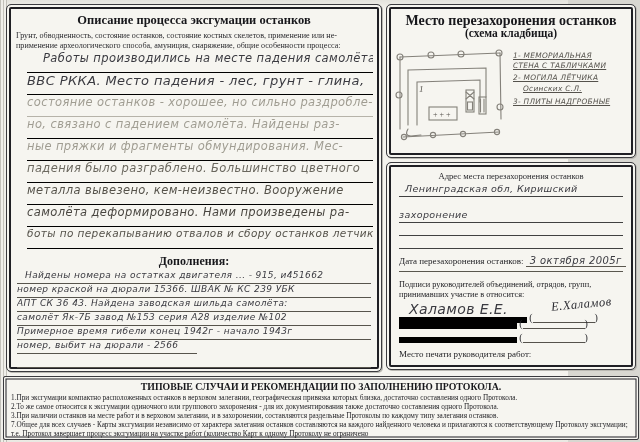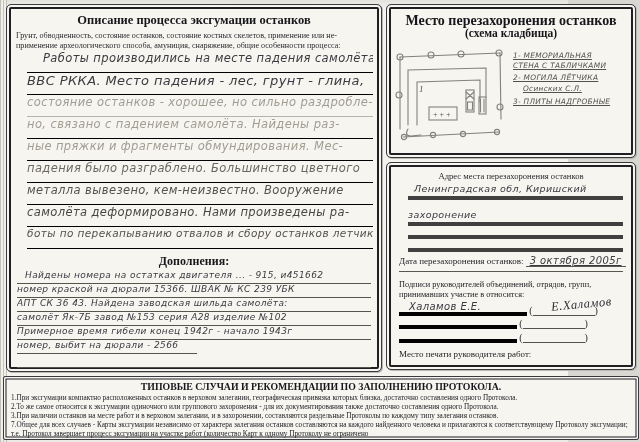--- a/index.html
+++ b/index.html
@@ -14,29 +14,29 @@
        box-shadow: inset 0 0 0 2px #f6f5f0, inset 0 0 0 4px #1f1f24, 1px 1px 0 #b9b8b2;}
   .title{position:absolute;left:0;right:0;text-align:center;font-weight:bold;color:#17171b;}
   .hint{position:absolute;color:#2a2a2e;}
   .hw{font-family:"DejaVu Sans", sans-serif;font-style:italic;color:#3a3a40;letter-spacing:.4px;}
   .rule{border-bottom:1px solid #5a574f;}
   .faint{color:#a09d92;}
   .desc-line{position:absolute;left:20px;right:8px;height:21px;font-size:11.5px;
              border-bottom:1px solid #000000;white-space:nowrap;overflow:hidden;}
   .add-line{position:absolute;left:10px;right:10px;height:13px;font-size:9px;
              border-bottom:1px solid #57544c;white-space:nowrap;overflow:hidden;}
-  .addr-line{position:absolute;left:21px;right:12px;height:12.5px;font-size:9.5px;
-             border-bottom:4px solid #404040;white-space:nowrap;overflow:hidden;}
+  .addr-line{position:absolute;left:12px;right:12px;height:12.5px;font-size:9.5px;
+             border-bottom:1px solid #404040;white-space:nowrap;overflow:hidden;}
   .leg{position:absolute;font-family:"DejaVu Sans", sans-serif;font-style:italic;
        font-size:7.4px;color:#55524c;letter-spacing:.3px;white-space:nowrap;text-decoration:underline;}
   .foot-item{font-size:7.25px;line-height:9px;color:#222226;}
   .nowrap{white-space:nowrap;overflow:hidden;}
   .sig-row{position:absolute;left:12px;right:10px;height:13px;font-size:9px;}
-  .sig-name-rule{display:inline-block;width:118px;border-bottom:4px solid #000000;
-                 font-size:10px;vertical-align:bottom;}
+  .sig-name-rule{display:inline-block;width:118px;border-bottom:6px solid #000000;
+                 font-size:14px;vertical-align:bottom;}
   .sig-par-rule{display:inline-block;width:62px;border-bottom:1px solid #55524c;vertical-align:bottom;height:12px;}
   .paren{font-size:10px;color:#2a2a2e;}
   .script{position:absolute;font-family:"Liberation Serif", serif;font-style:italic;
           font-size:12.5px;color:#2f2f35;transform:rotate(-5deg);letter-spacing:.5px;}
   svg .pencil{stroke:#84817a;stroke-width:1.1;fill:none;stroke-linecap:round;}
 </style>
 </head>
 <body>
 
 <div class="scan">
@@ -110,21 +110,21 @@
 
   <div class="box" style="left:386px;top:162px;width:248px;height:206px;">
     <div class="title" style="top:8px;font-size:8.6px;font-weight:normal;color:#2a2a2e;">Адрес места перезахоронения останков</div>
     <div class="addr-line hw" style="top:20px;padding-left:6px;">Ленинградская обл, Киришский</div>
     <div class="addr-line hw" style="top:46px;">захоронение</div>
     <div class="addr-line" style="top:59px;"></div>
     <div class="addr-line" style="top:72px;"></div>
 
     <div style="position:absolute;left:12px;top:92px;font-size:9px;color:#1d1d21;">
       <span>Дата перезахоронения останков:</span>
-      <span class="hw rule" style="font-size:10px;padding:0 4px;text-decoration:underline;">3 октября 2005г</span>
+      <span class="hw rule" style="font-size:10px;padding:0 4px;">3 октября 2005г</span>
     </div>
     <div class="rule" style="position:absolute;left:12px;right:12px;top:96px;height:12px;"></div>
 
     <div class="nowrap" style="position:absolute;left:12px;right:6px;top:117px;font-size:8.3px;color:#232327;">Подписи руководителей объединений, отрядов, групп,</div>
     <div class="nowrap" style="position:absolute;left:12px;right:6px;top:127px;font-size:8.3px;color:#232327;">принимавших участие в относится:</div>
 
     <div class="sig-row" style="top:138px;">
       <span class="sig-name-rule hw" style="padding-left:10px;">Халамов Е.Е.</span>
       <span class="paren">(</span><span class="sig-par-rule"></span><span class="paren">)</span>
       <span class="script" style="left:152px;top:-4px;">Е.Халамов</span>

